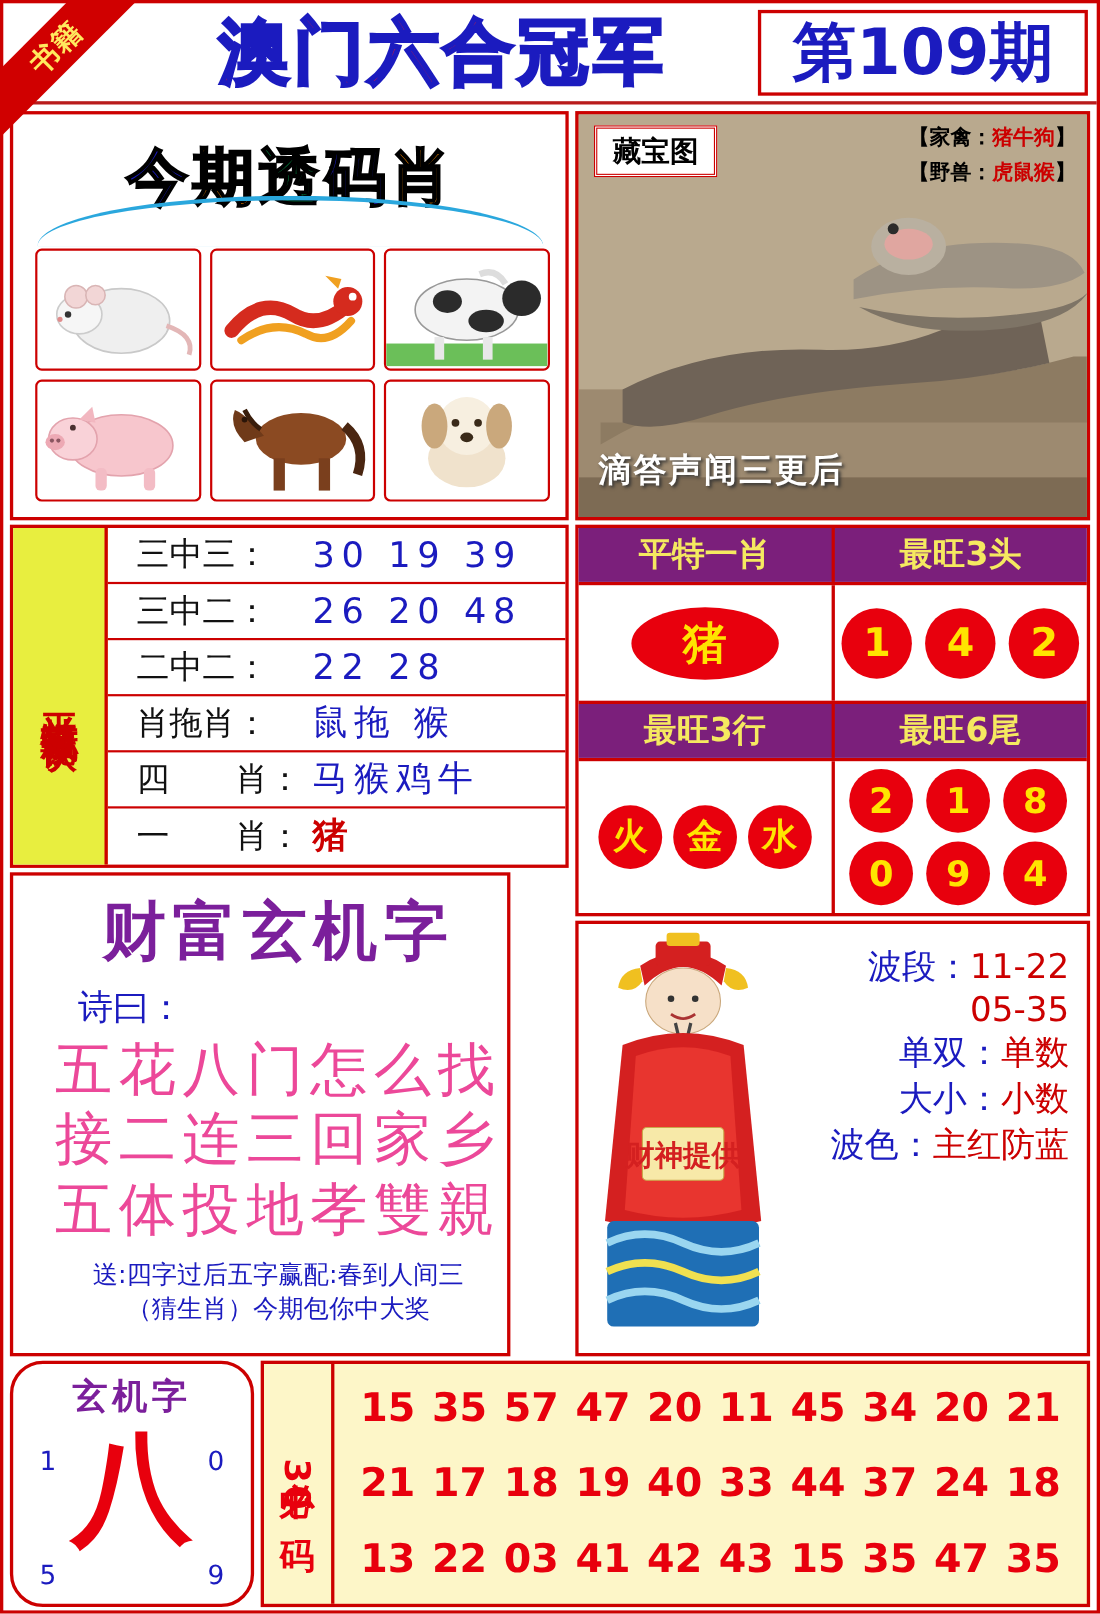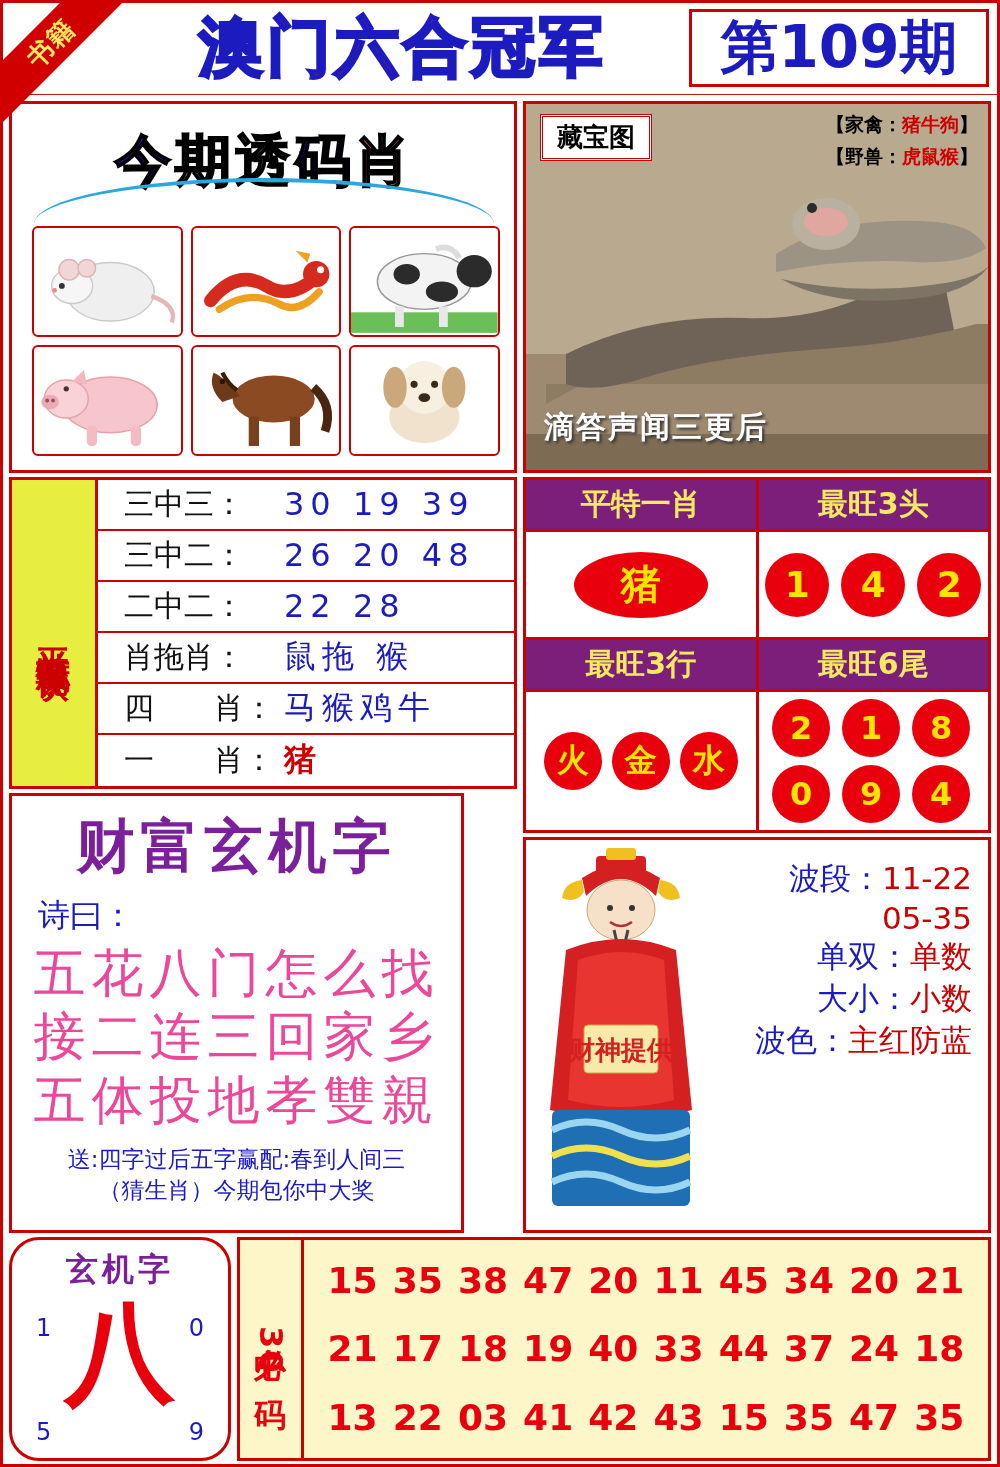--- a/index.html
+++ b/index.html
@@ -28,21 +28,21 @@
   }
   .ribbon span {
     color: #ffe95e; font-weight: bold; font-size: 26px;
     letter-spacing: 2px;
     font-family: "DejaVu Sans", sans-serif;
   }
 
   
   .header {
     position: absolute; left: 0; top: 0; width: 994px; height: 92px;
-    border-bottom: 1px solid #b91c1c;
+    border-bottom: 3px solid #b91c1c;
     display: flex; align-items: center;
   }
   .header-title {
     position: absolute; left: 120px; top: 6px;
     width: 560px; height: 76px;
     display: flex; align-items: center; justify-content: center;
     font-size: 64px; font-weight: bold;
     color: #ff1a1a;
     -webkit-text-stroke: 3px #1b1bbf;
     letter-spacing: 4px;
@@ -220,21 +220,21 @@
     gap: 10px; flex-wrap: wrap; align-content: center;
     padding: 4px;
   }
   .tails-grid {
     display: grid; grid-template-columns: repeat(3, 62px);
     gap: 8px; justify-content: center;
   }
 
   
   .panel-poem {
-    left: 6px; top: 790px; width: 455px; height: 440px;
+    left: 6px; top: 790px; width: 455px; height: 440px; padding-left: 33px;
   }
   .poem-title {
     text-align: center; margin-top: 12px;
     font-size: 58px; font-weight: bold; color: #7b1f9b;
     letter-spacing: 6px;
     font-family: "DejaVu Sans", sans-serif;
   }
   .poem-sub {
     margin: 8px 0 0 26px; font-size: 32px; color: #1b1bbf;
     font-family: "DejaVu Sans", sans-serif;
@@ -573,21 +573,21 @@
   </div>
 
   <div class="box panel-nums">
     <div class="nums-side">
       <span>必中30码</span>
     </div>
     <div class="nums-body">
       <div class="nums-row">
         <span>15</span>
         <span>35</span>
-        <span>38</span>
+        <span>57</span>
         <span>47</span>
         <span>20</span>
         <span>11</span>
         <span>45</span>
         <span>34</span>
         <span>20</span>
         <span>21</span>
       </div>
       <div class="nums-row">
         <span>21</span>

